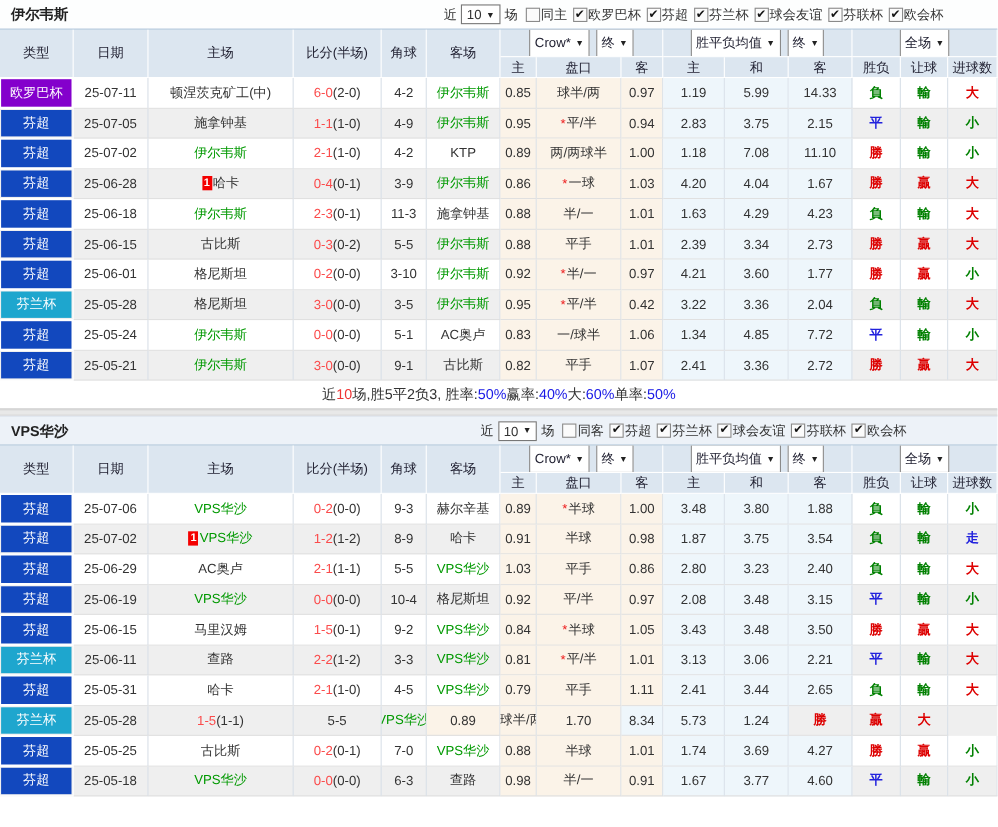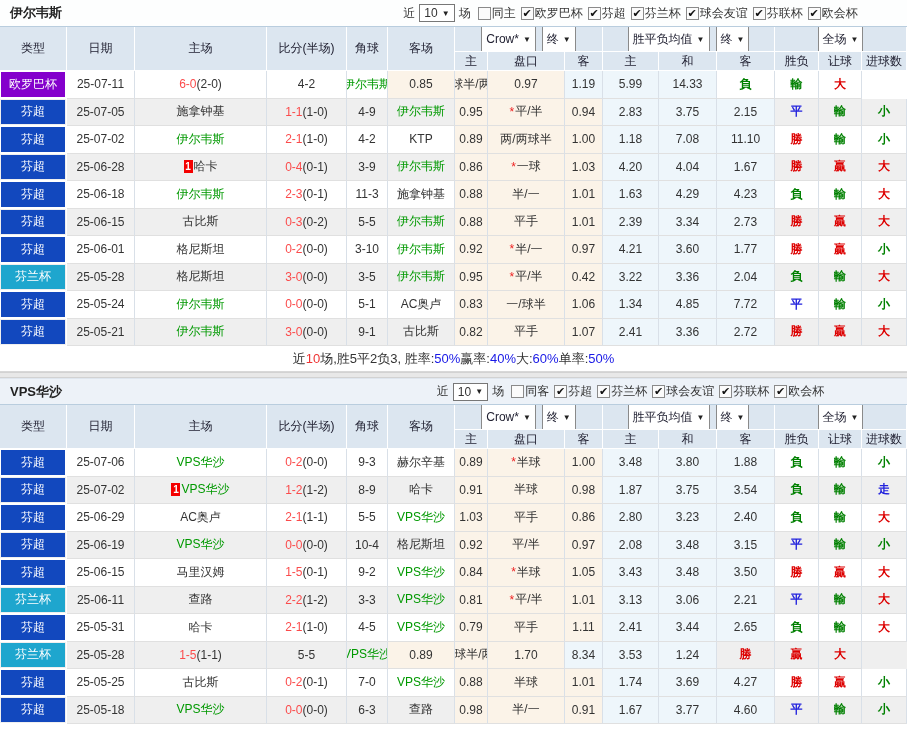--- a/index.html
+++ b/index.html
@@ -167,20 +167,23 @@
       <div class="hcell su8">让球</div>
       <div class="hcell su9">进球数</div>
     </div>
     <div class="tbody">
         <div class="trow">
           <div class="tcell type">
             <div class="badge" style="background: rgb(132, 0, 204);">欧罗巴杯</div>
           </div>
           <div class="tcell">25-07-11</div>
           <div class="tcell">
+            <span>顿涅茨克矿工(中)</span>
+          </div>
+          <div class="tcell">
             <span class="ft">6-0</span>
             <span class="ht">(2-0)</span>
           </div>
           <div class="tcell">4-2</div>
           <div class="tcell">
             <span class="self">伊尔韦斯</span>
           </div>
           <div class="tcell crow">0.85</div>
           <div class="tcell crow">
             <span>球半/两</span>
@@ -760,21 +763,21 @@
           <div class="tcell">
             <span class="self">VPS华沙</span>
           </div>
           <div class="tcell crow">0.89</div>
           <div class="tcell crow">
             <span class="star">*</span>
             <span>球半/两</span>
           </div>
           <div class="tcell crow">1.70</div>
           <div class="tcell avg">8.34</div>
-          <div class="tcell avg">3.53</div>
+          <div class="tcell avg">5.73</div>
           <div class="tcell avg">1.24</div>
           <div class="tcell" style="color: rgb(221, 0, 0); font-weight: bold;">勝</div>
           <div class="tcell" style="color: rgb(221, 0, 0); font-weight: bold;">贏</div>
           <div class="tcell" style="color: rgb(221, 0, 0); font-weight: bold;">大</div>
         </div>
         <div class="trow">
           <div class="tcell type">
             <div class="badge" style="background: rgb(18, 72, 190);">芬超</div>
           </div>
           <div class="tcell">25-05-25</div>

